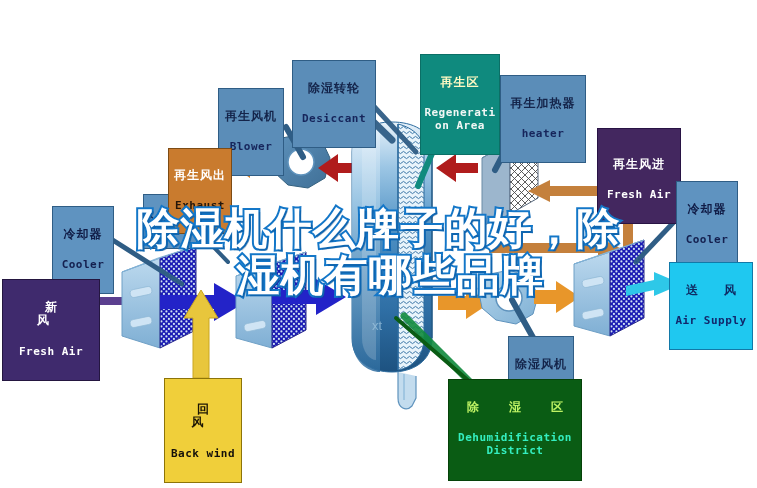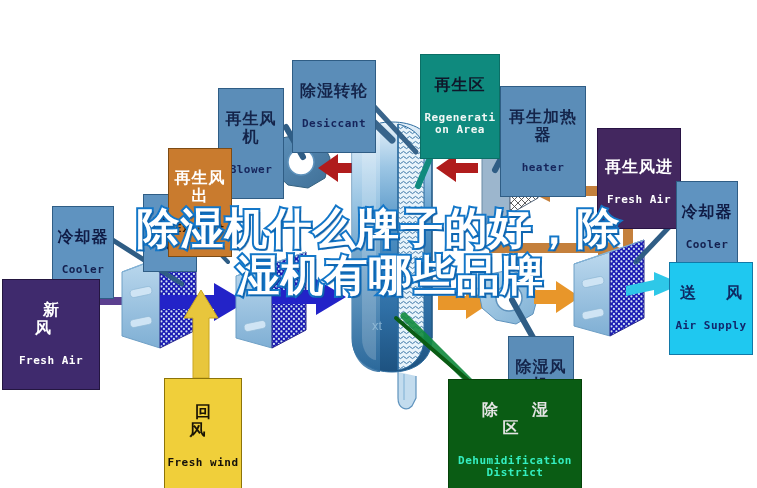--- a/index.html
+++ b/index.html
@@ -22,58 +22,58 @@
     text-align:center;
     line-height:1.12;
     white-space:pre-line;
     letter-spacing:.2px;
     z-index:40;
   }
   .lbl .cn{
     display:block;
     font-family:"DejaVu Sans","Liberation Sans",sans-serif;
     font-weight:700;
-    font-size:16px;
+    font-size:12px;
     letter-spacing:1px;
   }
   .lbl .en{
     display:block;
     font-family:"DejaVu Sans Mono","Liberation Mono",monospace;
     font-weight:700;
     font-size:11px;
     letter-spacing:.5px;
   }
 
   
   .lbl-blue{background:#5b8db8;border:1px solid #2f5d85;color:#17264f;}
   .lbl-blue .cn{color:#14244a;}
   .lbl-blue .en{color:#16255b;}
 
   .lbl-blue2{background:#5f93c0;border:1px solid #2f5d85;color:#141f4d;}
   .lbl-blue2 .cn{color:#101c46;}
   .lbl-blue2 .en{color:#14204f;}
 
   .lbl-teal{background:#0f8a7e;border:1px solid #0b6f66;}
-  .lbl-teal .cn{color:#0f172a;}
+  .lbl-teal .cn{color:#fef9c3;}
   .lbl-teal .en{color:#f2f7f5;}
 
   .lbl-orange{background:#c97b2e;border:1px solid #7d4b14;}
   .lbl-orange .cn{color:#ffffff;}
   .lbl-orange .en{color:#24160a;}
 
   .lbl-purple{background:#3f2a6d;border:1px solid #241640;}
   .lbl-purple .cn{color:#ffffff;}
   .lbl-purple .en{color:#ffffff;}
 
   .lbl-purple2{background:#43275f;border:1px solid #281344;}
   .lbl-purple2 .cn{color:#ffffff;}
   .lbl-purple2 .en{color:#ffffff;}
 
   .lbl-green{background:#0a5c14;border:1px solid #064209;}
-  .lbl-green .cn{color:#e5e5e5;letter-spacing:9px;text-indent:9px;}
+  .lbl-green .cn{color:#bef264;letter-spacing:9px;text-indent:9px;}
   .lbl-green .en{color:#34eec0;}
 
   .lbl-cyan{background:#1fc8f0;border:1px solid #1279a8;}
   .lbl-cyan .cn{color:#0f2a63;letter-spacing:7px;text-indent:7px;}
   .lbl-cyan .en{color:#12276b;}
 
   .lbl-yellow{background:#f0cf3a;border:1px solid #8d7408;}
   .lbl-yellow .cn{color:#1a1404;letter-spacing:11px;text-indent:11px;}
   .lbl-yellow .en{color:#14100a;}
 
@@ -315,21 +315,21 @@
     <span class="cn">再生风出</span>
     <span class="en">Exhaust</span>
   </div>
 
   <div class="lbl lbl-teal" style="left:420px;top:54px;width:80px;padding:3px 2px 4px;">
     <span class="cn">再生区</span>
     <span class="en">Regenerati
 on Area</span>
   </div>
 
-  <div class="lbl lbl-blue" style="left:500px;top:86px;width:86px;padding:3px 2px 4px;">
+  <div class="lbl lbl-blue" style="left:500px;top:75px;width:86px;padding:3px 2px 4px;">
     <span class="cn">再生加热器</span>
     <span class="en">heater</span>
   </div>
 
   <div class="lbl lbl-purple2" style="left:597px;top:128px;width:84px;padding:11px 2px 4px;">
     <span class="cn">再生风进</span>
     <span class="en">Fresh Air</span>
   </div>
 
   <div class="lbl lbl-blue2" style="left:676px;top:181px;width:62px;padding:3px 2px 4px;">
@@ -346,21 +346,21 @@
     <span class="cn">冷却器</span>
   </div>
 
   <div class="lbl lbl-purple lbl-fresh" style="left:2px;top:279px;width:98px;padding:3px 2px 4px;">
     <span class="cn">新　　风</span>
     <span class="en">Fresh Air</span>
   </div>
 
   <div class="lbl lbl-yellow" style="left:164px;top:378px;width:78px;padding:6px 2px 4px;">
     <span class="cn">回　　风</span>
-    <span class="en">Fresh wind</span>
+    <span class="en">Back wind</span>
   </div>
 
   <div class="lbl lbl-blue" style="left:508px;top:336px;width:66px;padding:3px 2px 4px;">
     <span class="cn">除湿风机</span>
     <span class="en">Blower</span>
   </div>
 
   <div class="lbl lbl-green" style="left:448px;top:379px;width:134px;padding:3px 2px 5px;">
     <span class="cn">除　湿　区</span>
     <span class="en">Dehumidification

